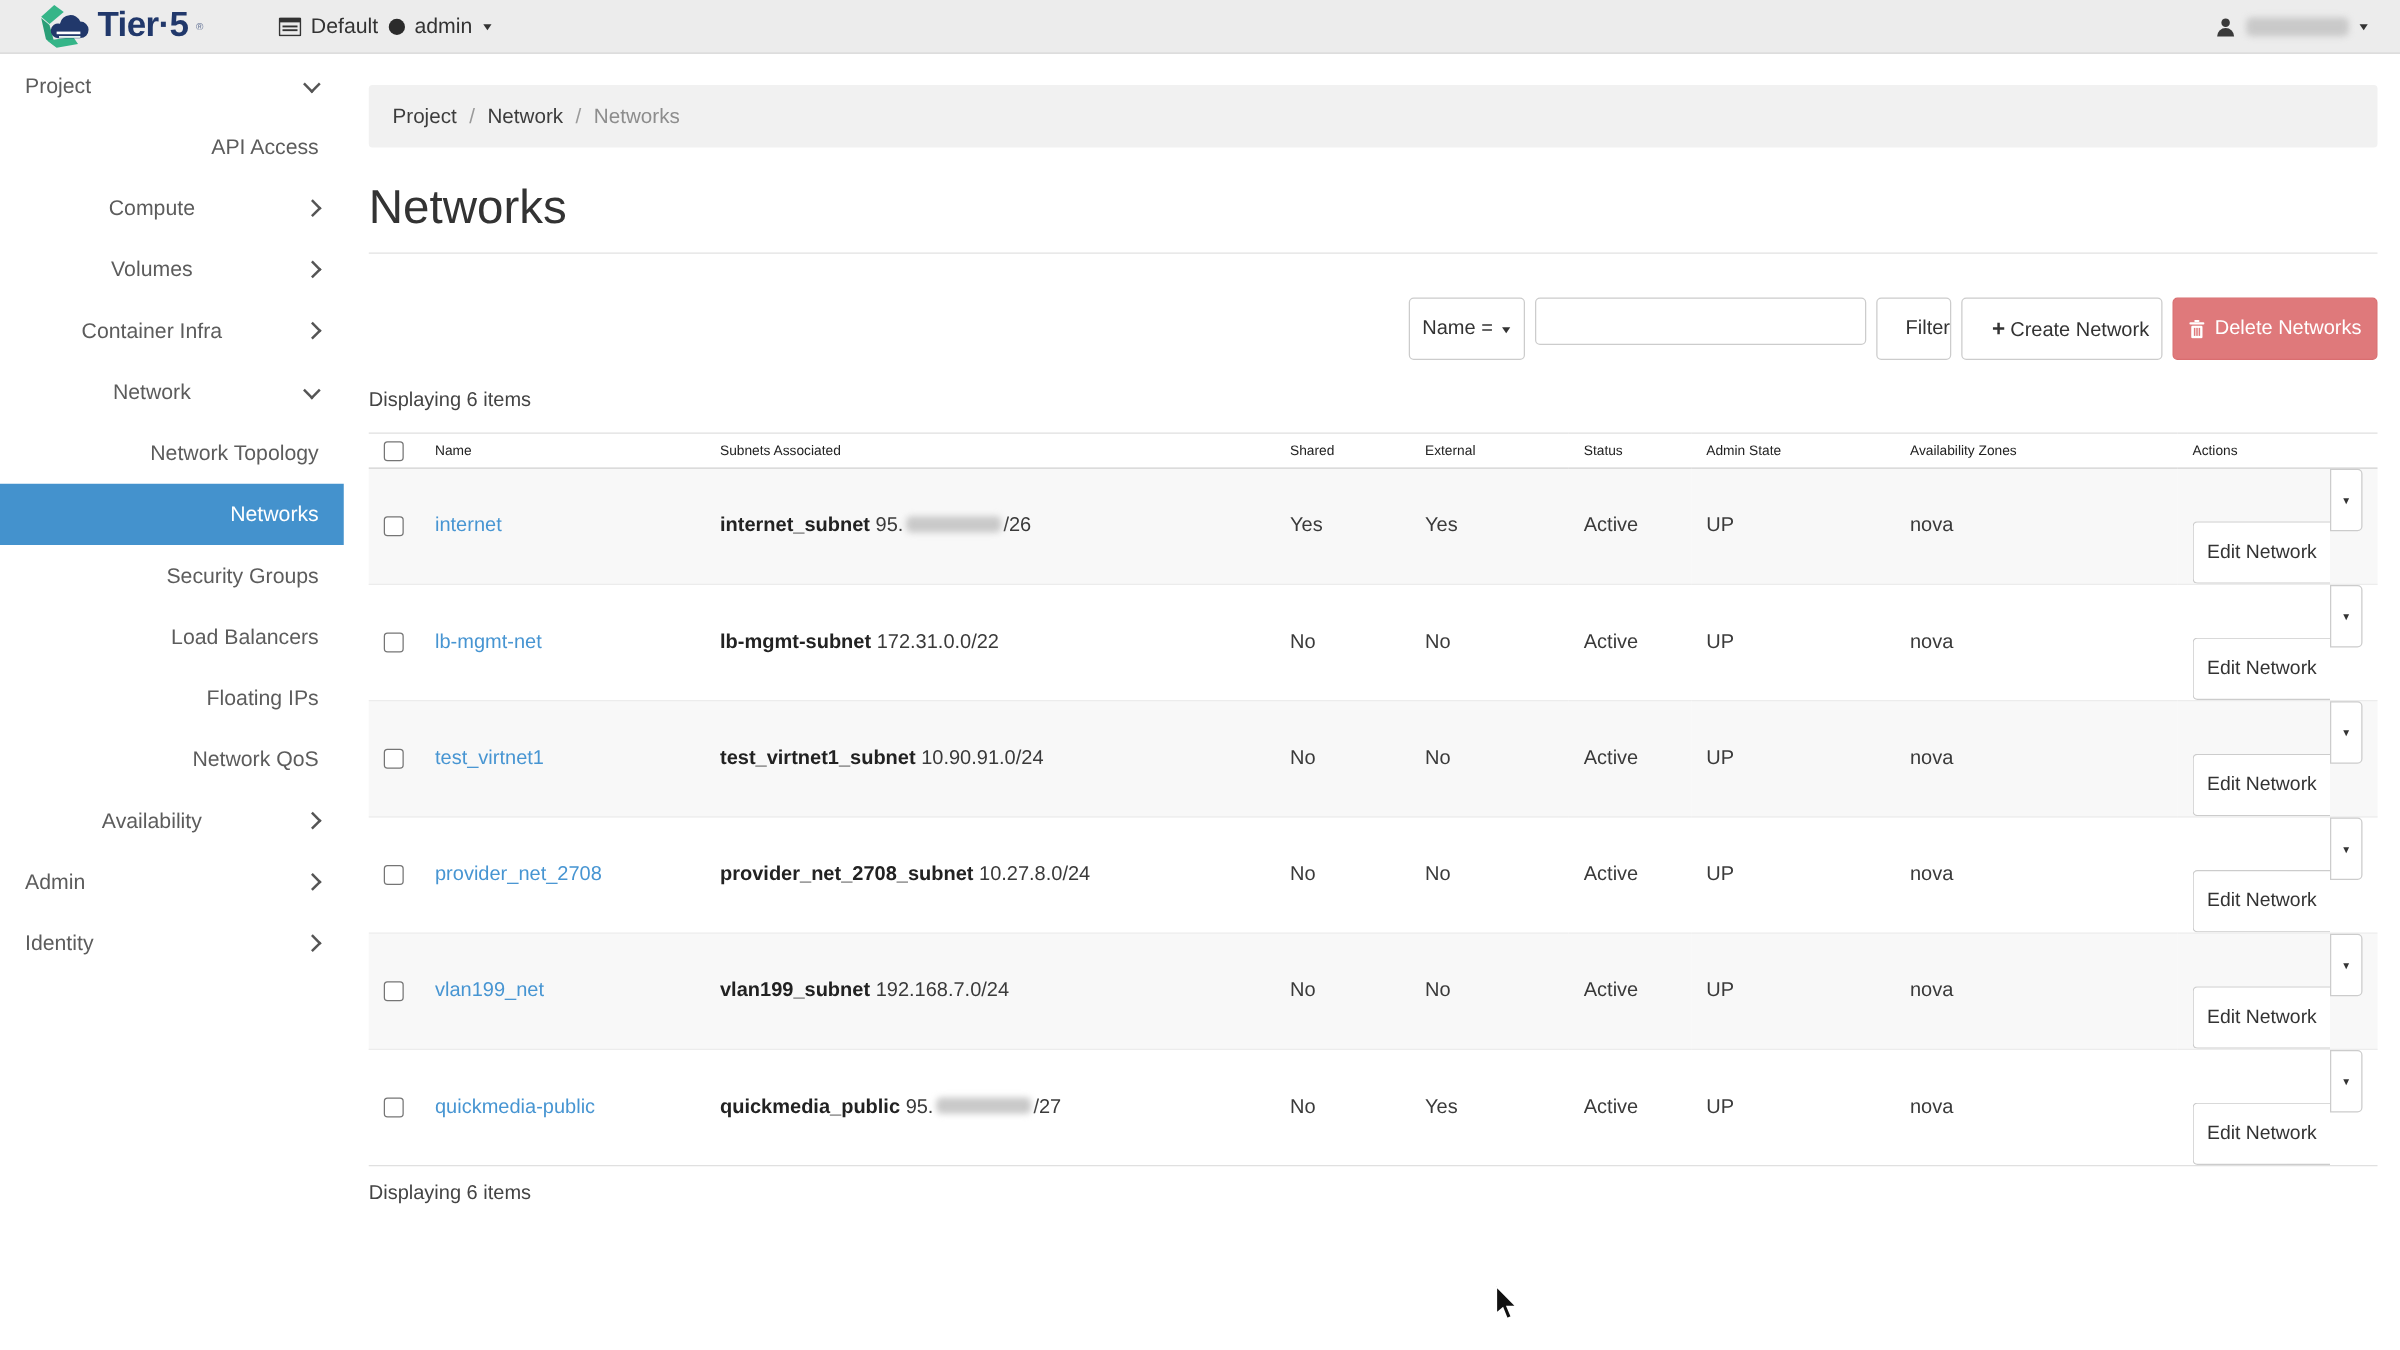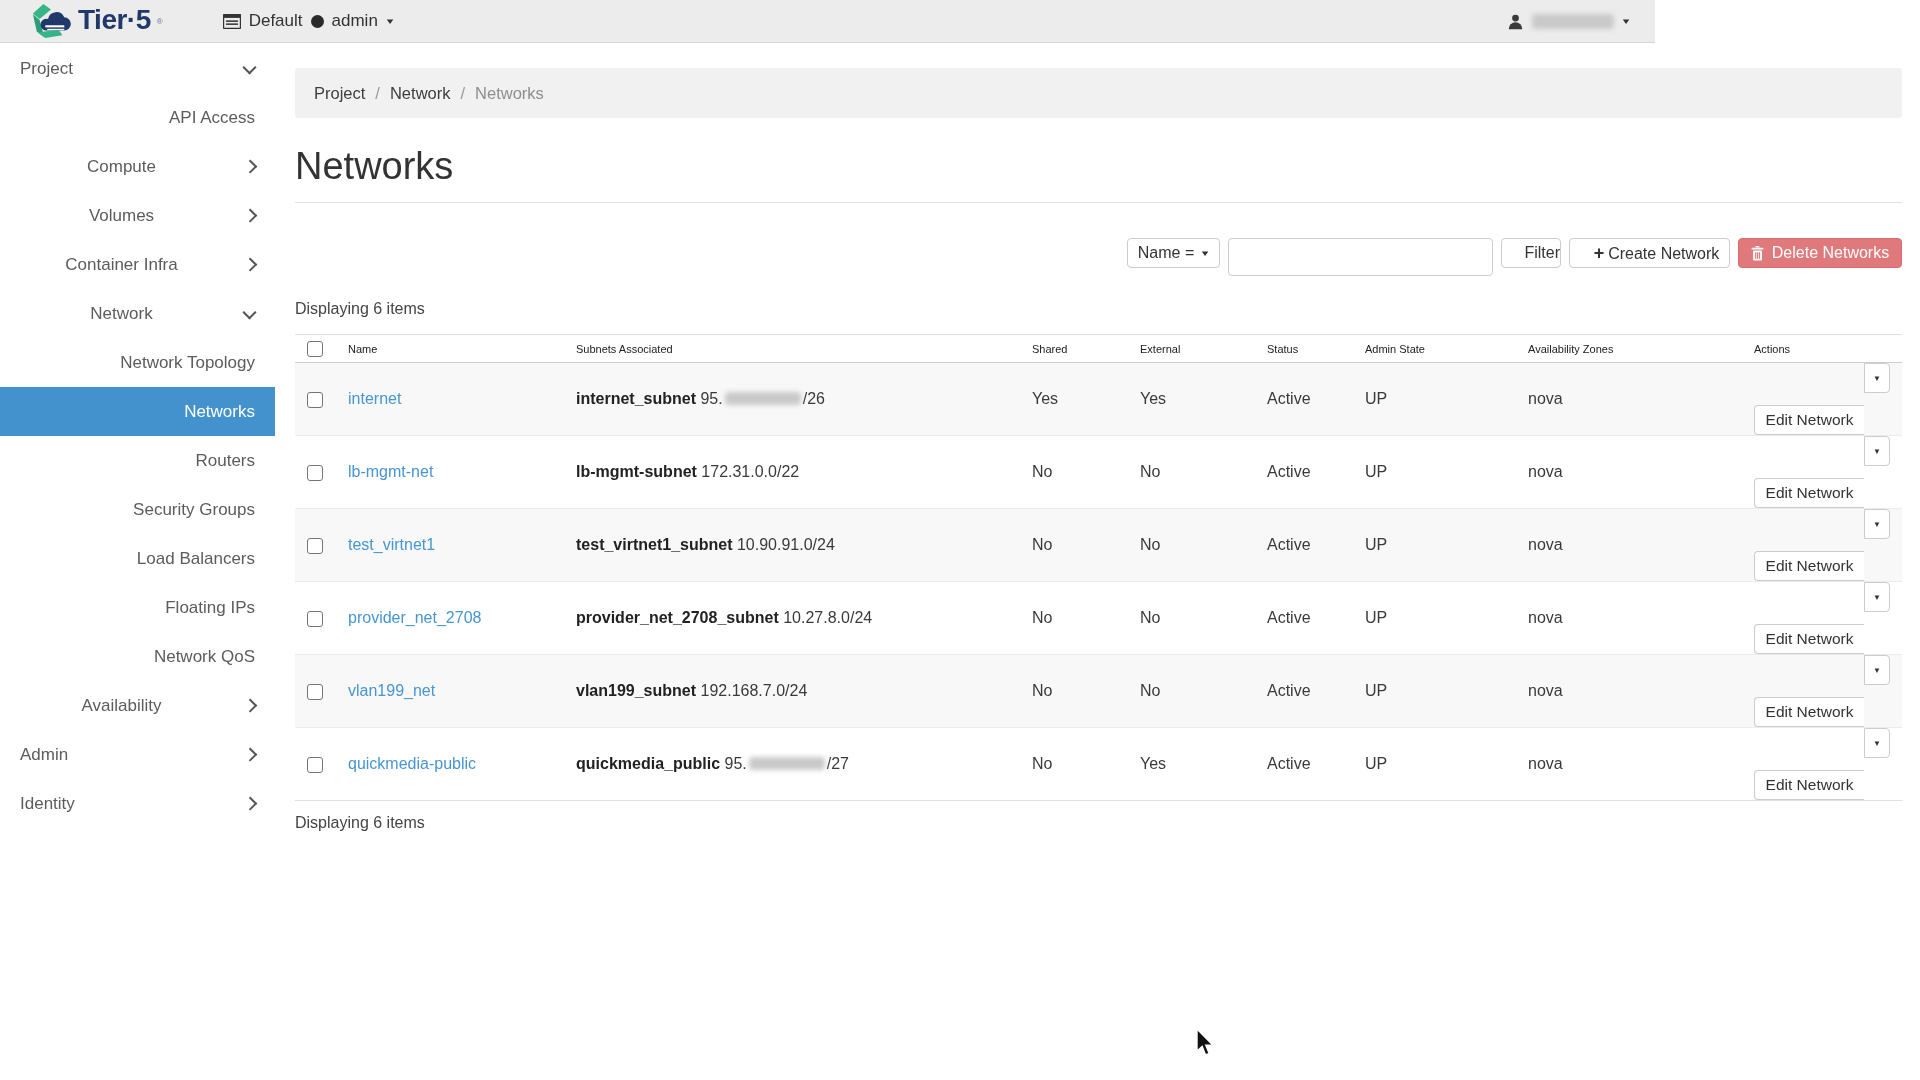--- a/index.html
+++ b/index.html
@@ -1,20 +1,20 @@
 <!DOCTYPE html>
 <html><head>
 <meta charset="utf-8">
 <style>
   * { box-sizing: border-box; margin: 0; padding: 0; }
   html,body { width:1920px; height:1080px; overflow:hidden; background:#fff;
     font-family:"Liberation Sans", sans-serif; color:#333; }
 
   
-  .topbar { position:absolute; top:0; left:0; width:1655px; height:43px;
+  .topbar { position:absolute; top:0; left:0; width:1920px; height:43px;
     background:#ececec; border-bottom:1px solid #d6d6d6; display:flex; align-items:center; }
   .logo { display:flex; align-items:center; margin-left:30px; gap:6px; }
   .logo-text { font-size:28px; font-weight:700; color:#21386b; letter-spacing:-0.5px; position:relative; top:-1px;}
   .logo-reg { font-size:8px; color:#21386b; vertical-align:super; opacity:.7; }
   .ctx-switcher { display:flex; align-items:center; gap:8px; margin-left:60px;
     font-size:17px; color:#333; cursor:pointer; }
   .dot-sep { width:13px; height:13px; background:#2b2b2b; border-radius:50%; display:inline-block; }
   .caret { font-size:8px; color:#333; display:inline-block; transform:scaleX(1.4); }
   .user-menu { position:absolute; right:25px; top:0; height:43px; display:flex; align-items:center; gap:8px; cursor:pointer; }
   .blur-bar { display:inline-block; background:#c9c9c9; filter:blur(2.5px); border-radius:4px; }
@@ -41,21 +41,21 @@
     display:flex; align-items:center; padding:0 19px; font-size:16.5px; gap:10px; }
   .bc-link { color:#3d3d3d; text-decoration:none; cursor:pointer; }
   .bc-sep { color:#9a9a9a; }
   .bc-current { color:#8d8d8d; }
   h1.page-title { margin-top:27px; font-size:38px; font-weight:400; color:#333; }
   .title-rule { border:none; border-top:1px solid #e2e2e2; margin-top:14px; }
 
   
   .toolbar { margin-top:35px; display:flex; justify-content:flex-end; gap:8px; }
   .btn { font-family:"Liberation Sans", sans-serif; font-size:16px; color:#333; background:#fff;
-    border:1px solid #ccc; border-radius:4px; height:30px; cursor:pointer; }
+    border:1px solid #ccc; border-radius:4px; height:50px; cursor:pointer; }
   .btn-namefilter { width:93px; display:flex; align-items:center; justify-content:center; gap:7px; }
   .filter-input { width:265px; height:38px; border:1px solid #ccc; border-radius:4px;
     font-size:16px; padding:0 10px; outline:none; }
   .btn-filter { width:60px;text-align:right; }
   .btn-create { width:161px; font-size:16px;padding-left:14px; }
   .btn-create b { font-size:18px; margin-right:4px; }
   .btn-danger { width:164px; background:#df797b; border-color:#d96e70; color:#fff;
     display:flex; align-items:center; justify-content:center; gap:8px; }
 
   
@@ -161,24 +161,20 @@
   <div class="nav-item nav-leaf">
     <span class="lbl">Network Topology</span>
 
   </div>
 
   <div class="nav-item nav-leaf active">
     <span class="lbl">Networks</span>
 
   </div>
 
-  <div class="nav-item nav-leaf">
-    <span class="lbl">Routers</span>
-
-  </div>
 
   <div class="nav-item nav-leaf">
     <span class="lbl">Security Groups</span>
 
   </div>
 
   <div class="nav-item nav-leaf">
     <span class="lbl">Load Balancers</span>
 
   </div>

